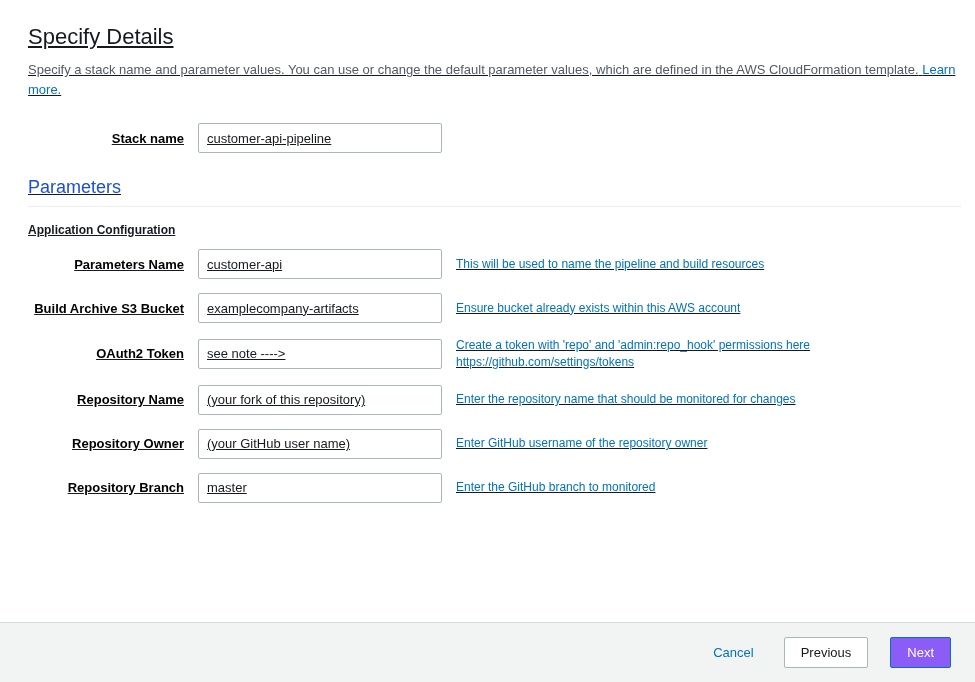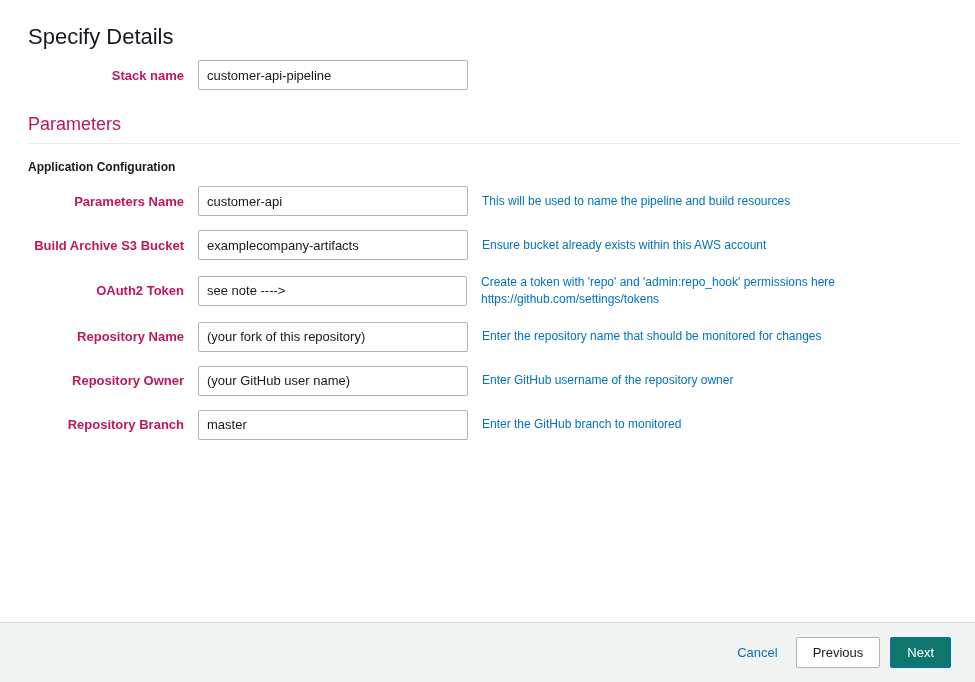--- a/index.html
+++ b/index.html
@@ -14,20 +14,21 @@
     .page-container {
       display: flex;
       flex-direction: column;
       min-height: 682px;
       background: #fff;
     }
     .content-area {
       flex: 1;
       padding: 24px 14px 24px 28px;
       background: #fff;
+      text-decoration: underline;
     }
     .page-title {
       font-size: 22px;
       font-weight: 400;
       color: #16191f;
       margin-bottom: 10px;
     }
     .page-description {
       font-size: 13px;
       color: #545b64;
@@ -42,69 +43,69 @@
       margin-bottom: 24px;
     }
     .field-row {
       display: flex;
       align-items: center;
       margin-bottom: 14px;
     }
     .field-label {
       font-weight: 700;
       font-size: 13px;
-      color: #be185d;
+      color: #000000;
       text-align: right;
       min-width: 170px;
       padding-right: 14px;
     }
     .field-input {
       border: 1px solid #aab7b8;
       border-radius: 2px;
       padding: 5px 8px;
       font-size: 13px;
       color: #16191f;
       background: #fff;
-      width: 270px;
+      width: 244px;
       height: 30px;
       outline: none;
     }
     .field-hint {
       font-size: 12px;
       color: #0073bb;
       margin-left: 14px;
       max-width: 480px;
       line-height: 1.4;
     }
     .section-divider {
       border: none;
       border-top: 1px solid #eaeded;
       margin: 8px 0 16px 0;
     }
     .section-title {
       font-size: 18px;
       font-weight: 400;
-      color: #be185d;
+      color: #1d4ed8;
       margin-bottom: 4px;
     }
     .subsection-title {
       font-size: 12px;
       font-weight: 700;
       color: #16191f;
       margin-bottom: 12px;
       margin-top: 4px;
     }
     .footer {
       background: #f2f3f3;
       border-top: 1px solid #d5dbdb;
       padding: 14px 24px;
       display: flex;
       justify-content: flex-end;
       align-items: center;
-      gap: 10px;
+      gap: 22px;
     }
     .btn {
       padding: 6px 16px;
       font-size: 13px;
       border-radius: 2px;
       cursor: pointer;
       font-weight: 400;
       height: 31px;
       border: 1px solid;
       display: inline-flex;
@@ -115,36 +116,40 @@
       border: none;
       color: #0073bb;
       padding: 6px 8px;
     }
     .btn-secondary {
       background: #fff;
       border-color: #aab7b8;
       color: #16191f;
     }
     .btn-primary {
-      background: #0f766e;
+      background: #8b5cf6;
       border-color: #0073bb;
       color: #fff;
     }
     .params-section {
       margin-top: 4px;
     }
   </style>
 </head>
 <body>
 
 <div class="page-container">
   <div class="content-area">
 
     <h1 class="page-title">Specify Details</h1>
 
+    <p class="page-description">
+      <span>Specify a stack name and parameter values. You can use or change the default parameter values, which are defined in the AWS CloudFormation template.</span>
+      <a href="#">Learn more.</a>
+    </p>
 
     <div class="stack-name-section">
       <div class="field-row">
         <label class="field-label">Stack name</label>
         <input type="text" class="field-input" value="customer-api-pipeline" style="">
       </div>
     </div>
 
     <div class="params-section">
       <h2 class="section-title">Parameters</h2>

